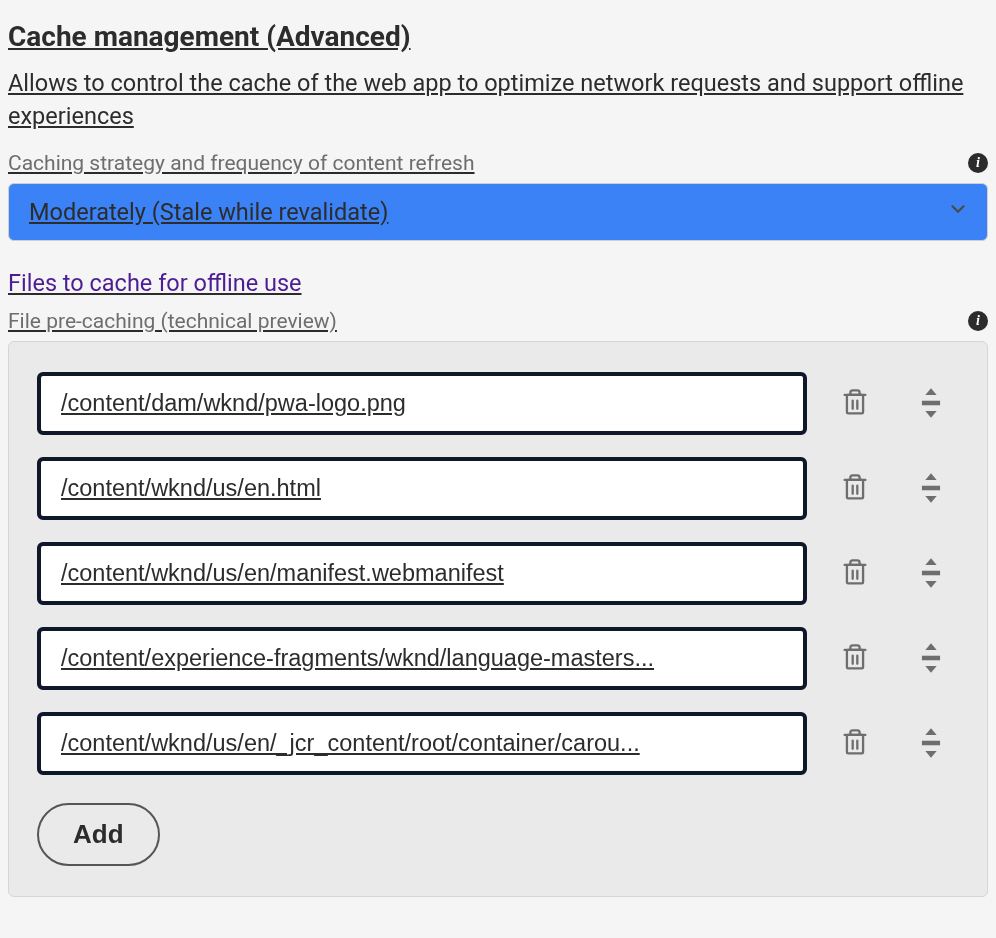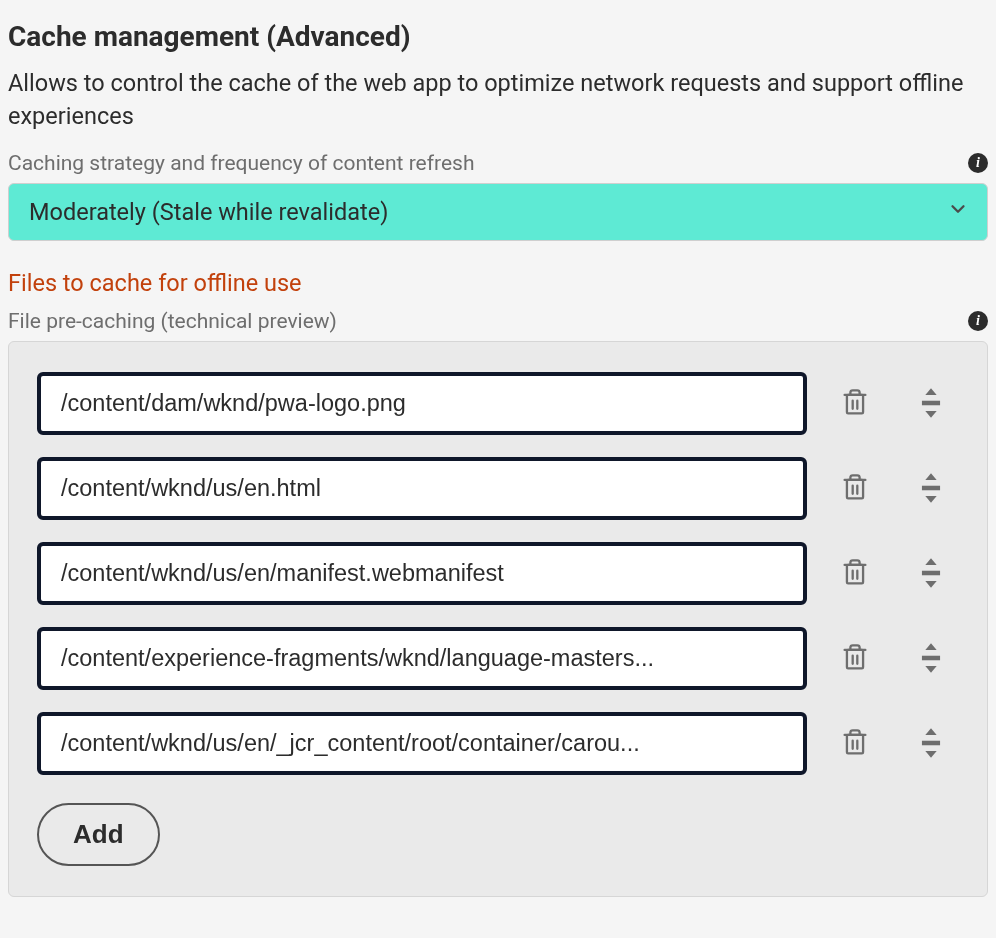--- a/index.html
+++ b/index.html
@@ -7,20 +7,21 @@
     margin: 0;
     padding: 0;
     background: #f5f5f5;
     font-family: -apple-system, BlinkMacSystemFont, "Segoe UI", Roboto, "Helvetica Neue", Arial, sans-serif;
     color: #2c2c2c;
     font-size: 16px;
   }
   .wrap {
     width: 996px;
     padding: 10px 8px 10px 8px;
+    text-decoration: underline;
   }
   h2 {
     font-size: 28px;
     font-weight: 700;
     margin: 10px 0 14px 0;
     color: #2c2c2c;
   }
   .desc {
     font-size: 23.5px;
     line-height: 1.4;
@@ -34,21 +35,21 @@
     align-items: center;
     margin: 0 0 8px 0;
   }
   .field-label {
     font-size: 21px;
     color: #6e6e6e;
     font-weight: 400;
   }
   .sub-heading {
     font-size: 23.5px;
-    color: #c2410c;
+    color: #4c1d95;
     margin: 28px 0 12px 0;
     font-weight: 400;
   }
   .info-icon {
     width: 20px;
     height: 20px;
     border-radius: 50%;
     background: #2c2c2c;
     color: #fff;
     display: inline-flex;
@@ -57,21 +58,21 @@
     font-family: Georgia, serif;
     font-style: italic;
     font-weight: 700;
     font-size: 14px;
     line-height: 1;
     user-select: none;
   }
   .select {
     position: relative;
     width: 100%;
-    background: #5eead4;
+    background: #3b82f6;
     border: 1px solid #cfcfcf;
     border-radius: 6px;
     padding: 14px 48px 14px 20px;
     font-size: 23.5px;
     color: #2c2c2c;
     cursor: pointer;
     display: flex;
     align-items: center;
   }
   .select .chev {

